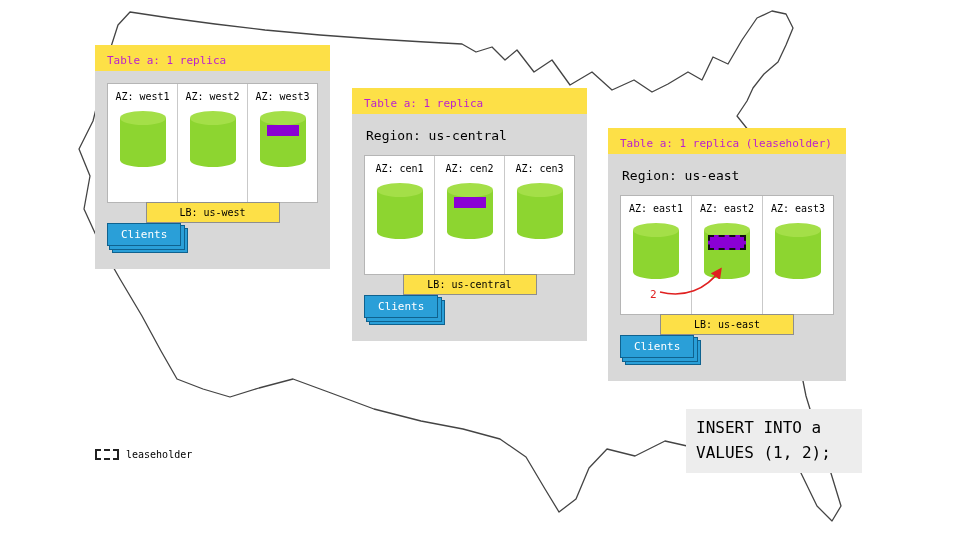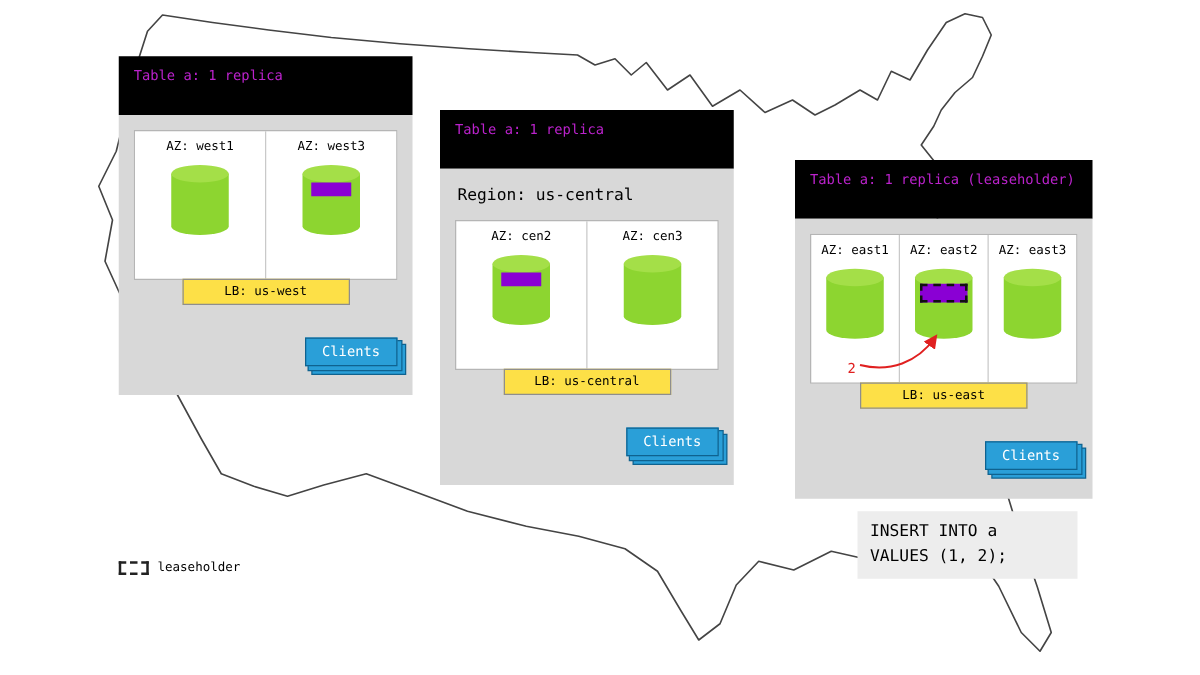--- a/index.html
+++ b/index.html
@@ -8,21 +8,21 @@
     background:#ffffff;
     font-family:"DejaVu Sans Mono","Liberation Mono",monospace;
   }
 
   
   .map-svg { position:absolute; left:0; top:0; z-index:1; }
 
   
   .panel { position:absolute; z-index:2; }
   .panel-header {
-    background:#000000; padding:9px 12px 25px 12px;
+    background:#fde047; padding:9px 12px 4px 12px;
     font-size:11px; color:#bb22cc; white-space:nowrap;
   }
   .panel-body { background:#d8d8d8; padding:12px; }
   .region-label { font-size:13px; color:#000; margin:2px 0 12px 2px; white-space:nowrap; }
 
   .az-row { display:flex; background:#ffffff; border:1px solid #b5b5b5; height:118px; }
   .az { flex:1 1 0; text-align:center; padding-top:7px; border-right:1px solid #c9c9c9; position:relative; }
   .az:last-child { border-right:none; }
   .az-label { font-size:10px; color:#000; white-space:nowrap; }
 
@@ -45,37 +45,37 @@
     border:2px dashed #111111;
   }
 
   .lb-box {
     position:relative; z-index:3;
     width:max-content; min-width:108px; margin:-1px auto 0 auto;
     background:#fde047; border:1px solid #8e8e8e;
     font-size:10px; padding:4px 12px; text-align:center; white-space:nowrap;
   }
 
-  .clients-row { text-align:right; margin-top:26px; height:34px; }
+  .clients-row { text-align:left; height:34px; }
   .clients-btn {
     display:inline-block; position:relative;
     font-family:inherit; font-size:11px; color:#ffffff;
     background:#2a9fd8; border:1px solid #0f628f; padding:4px 13px;
     box-shadow: 3px 3px 0 0 #2a9fd8, 3px 3px 0 1px #0f628f,
                 6px 6px 0 0 #2a9fd8, 6px 6px 0 1px #0f628f;
   }
 
   
   .step-num { position:absolute; color:#e02020; font-size:11px; z-index:6; }
   .arrow-svg { position:absolute; z-index:6; overflow:visible; pointer-events:none; }
 
   
   .sql-note {
     position:absolute; left:686px; top:409px; width:156px; z-index:2;
-    background:#ededed; padding:7px 10px; font-size:13px; line-height:1.55;
+    background:#ededed; padding:7px 10px; font-size:16px; line-height:1.55;
   }
 
   
   .legend { position:absolute; left:95px; top:449px; z-index:2;
             display:flex; align-items:center; gap:7px; font-size:10px;justify-content:flex-end; }
   .legend-swatch { width:24px; height:11px; box-sizing:border-box;
                    border:2px dashed #222222; background:#ffffff; }
 </style>
 </head>
 <body>
@@ -98,20 +98,27 @@
   <div class="panel-body">
     <div class="az-row">
       <div class="az">
         <div class="az-label">AZ: west1</div>
         <div class="cyl">
           <div class="cyl-top"></div>
           <div class="cyl-body"></div>
         </div>
       </div>
       <div class="az">
+        <div class="az-label">AZ: west2</div>
+        <div class="cyl">
+          <div class="cyl-top"></div>
+          <div class="cyl-body"></div>
+        </div>
+      </div>
+      <div class="az">
         <div class="az-label">AZ: west3</div>
         <div class="cyl">
           <div class="cyl-top"></div>
           <div class="cyl-body"></div>
           <div class="marker"></div>
         </div>
       </div>
     </div>
     <div class="lb-box">LB: us-west</div>
     <div class="clients-row">
@@ -119,20 +126,27 @@
     </div>
   </div>
 </div>
 
 <div class="panel" style="left:352px; top:88px; width:235px;">
   <div class="panel-header">Table a: 1 replica</div>
   <div class="panel-body">
     <div class="region-label">Region: us-central</div>
     <div class="az-row">
       <div class="az">
+        <div class="az-label">AZ: cen1</div>
+        <div class="cyl">
+          <div class="cyl-top"></div>
+          <div class="cyl-body"></div>
+        </div>
+      </div>
+      <div class="az">
         <div class="az-label">AZ: cen2</div>
         <div class="cyl">
           <div class="cyl-top"></div>
           <div class="cyl-body"></div>
           <div class="marker"></div>
         </div>
       </div>
       <div class="az">
         <div class="az-label">AZ: cen3</div>
         <div class="cyl">
@@ -141,23 +155,24 @@
         </div>
       </div>
     </div>
     <div class="lb-box">LB: us-central</div>
     <div class="clients-row">
       <span class="clients-btn">Clients</span>
     </div>
   </div>
 </div>
 
-<div class="panel" style="left:636px; top:128px; width:238px;">
+<div class="panel" style="left:608px; top:128px; width:238px;">
   <div class="panel-header">Table a: 1 replica (leaseholder)</div>
   <div class="panel-body">
+    <div class="region-label">Region: us-east</div>
     <div class="az-row">
       <div class="az">
         <div class="az-label">AZ: east1</div>
         <div class="cyl">
           <div class="cyl-top"></div>
           <div class="cyl-body"></div>
         </div>
       </div>
       <div class="az">
         <div class="az-label">AZ: east2</div>

